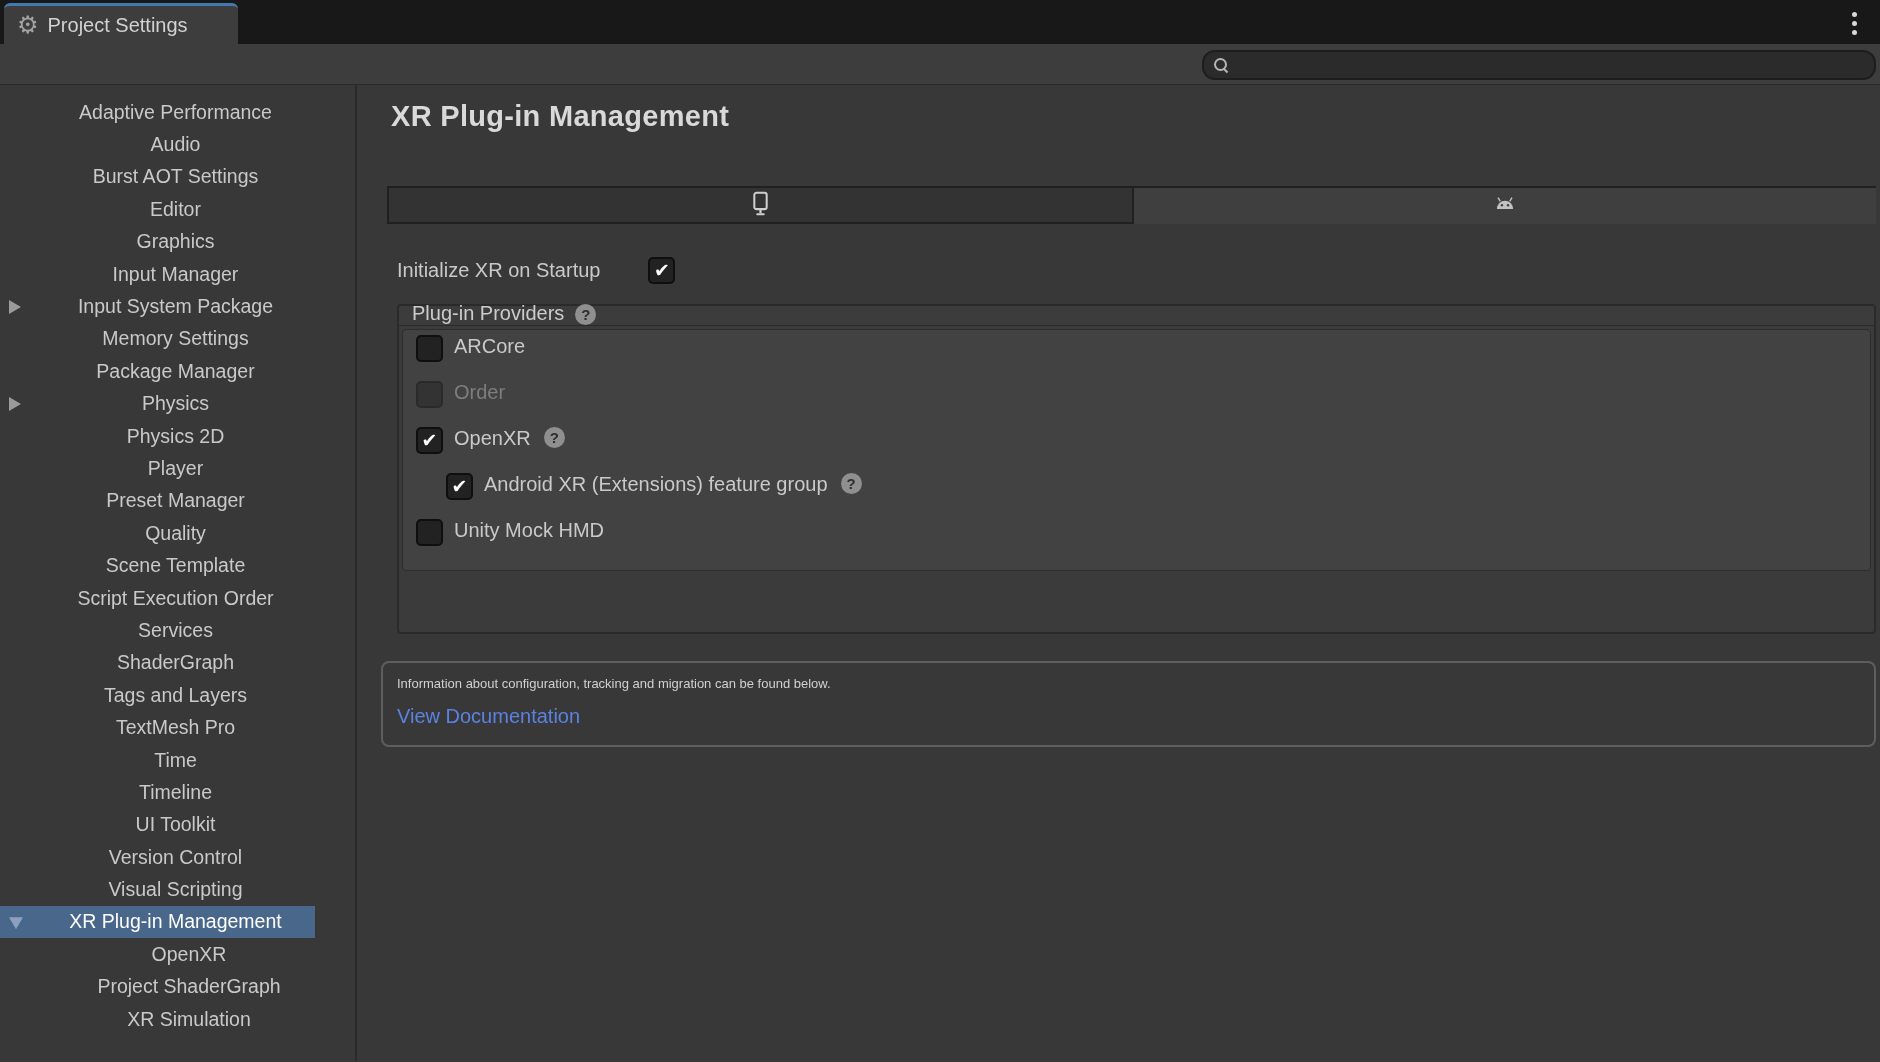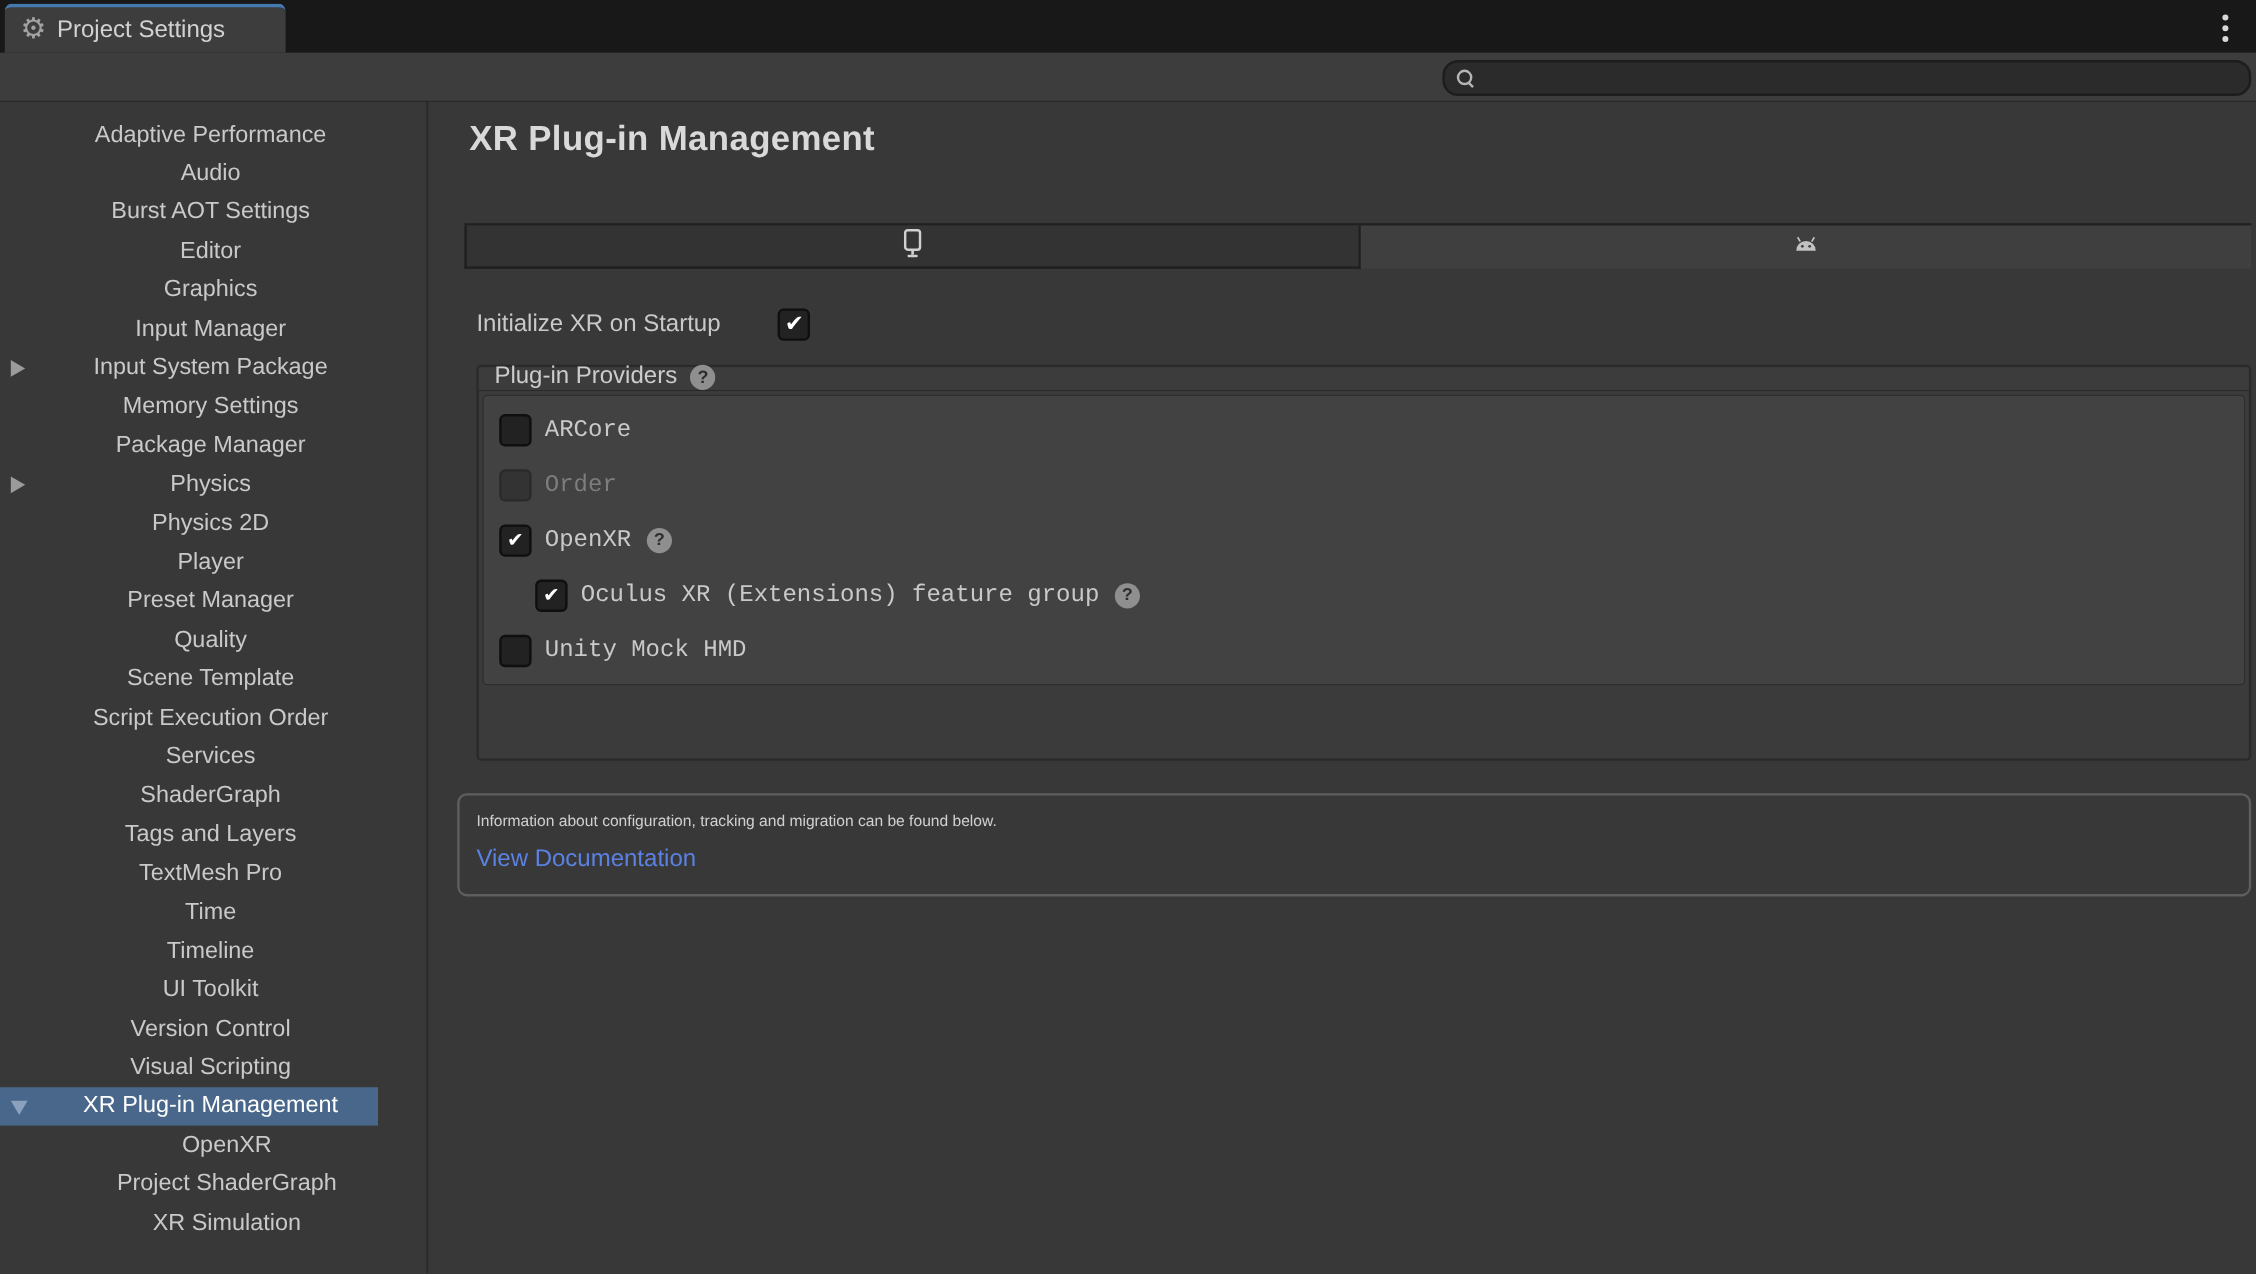--- a/index.html
+++ b/index.html
@@ -88,21 +88,21 @@
   
   .providers { margin-left: 22px; margin-top: 17px; height: 330px; background: #3b3b3b;
     border: 2px solid #2a2a2a; border-radius: 4px; }
   .prov-header { height: 20px; background: #3c3c3c; border-bottom: 1px solid #2a2a2a;
     border-radius: 3px 3px 0 0; display: flex; align-items: flex-end; padding-left: 13px; gap: 11px; }
   .prov-header .lbl { font-size: 20px; color: #cccccc; }
   .help { width: 21px; height: 21px; border-radius: 50%; background: #8f8f8f; flex: 0 0 auto;
     display: flex; align-items: center; justify-content: center; }
   .help::after { content: "?"; color: #2e2e2e; font-size: 15px; font-weight: bold; }
   .prov-body { margin: 3px; background: #424242; border: 1px solid #2d2d2d; border-radius: 4px; padding: 5px 0; }
-  .prov-row { height: 46px; display: flex; align-items: center; padding-left: 13px; font-family: Liberation Mono, monospace; }
+  .prov-row { height: 46px; display: flex; align-items: flex-start; padding-left: 13px; }
   .prov-row.indent1 { padding-left: 43px; }
   .prov-row .lbl { font-size: 20px; color: #c9c9c9; margin-left: 11px; }
   .prov-row.disabled .lbl { color: #7d7d7d; }
   .prov-row .help { margin-left: 13px; }
 
   
   .infobox { margin-left: 6px; margin-top: 27px; border: 2px solid #5e5e5e; border-radius: 8px;
     padding: 13px 14px 17px 14px; }
   .infobox .txt { font-size: 13px; color: #d0d0d0; }
   .infobox .link { display: inline-block; margin-top: 14px; font-size: 20px; color: #5b82e2;
@@ -266,21 +266,21 @@
             <span class="cb disabled"></span>
             <span class="lbl">Order</span>
           </div>
           <div class="prov-row">
             <span class="cb checked"></span>
             <span class="lbl">OpenXR</span>
             <span class="help"></span>
           </div>
           <div class="prov-row indent1">
             <span class="cb checked"></span>
-            <span class="lbl">Oculus XR (Extensions) feature group</span>
+            <span class="lbl">Android XR (Extensions) feature group</span>
             <span class="help"></span>
           </div>
           <div class="prov-row">
             <span class="cb"></span>
             <span class="lbl">Unity Mock HMD</span>
           </div>
         </div>
     </div>
 
     <div class="infobox">

